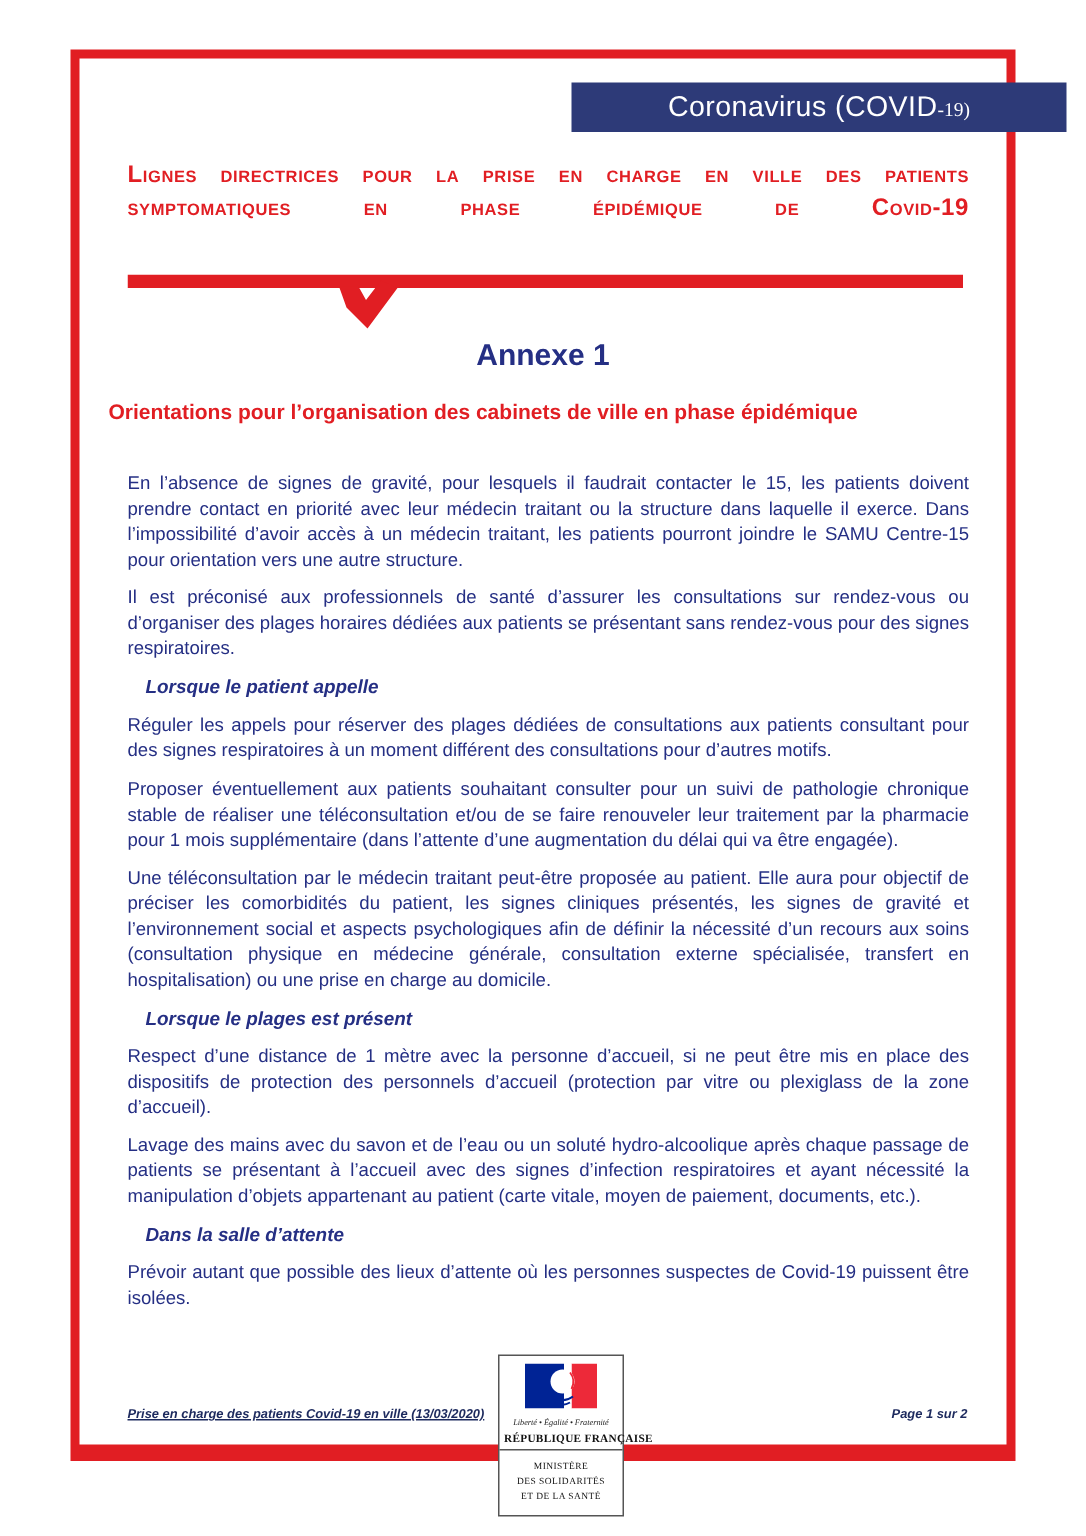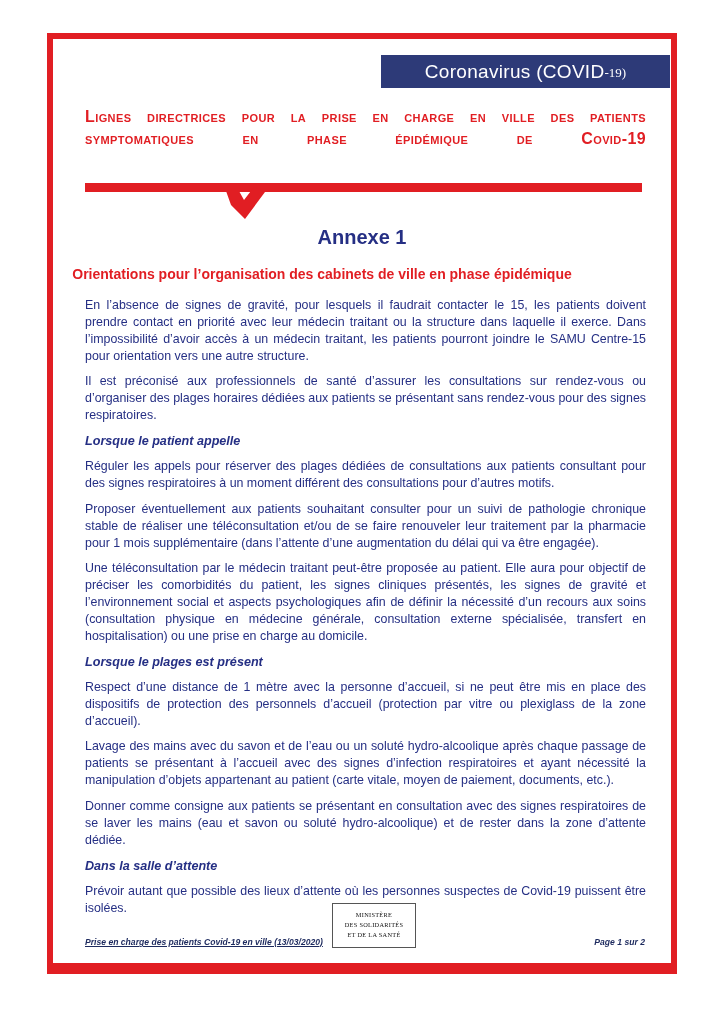--- a/index.html
+++ b/index.html
@@ -6,21 +6,21 @@
   body{
     width:724px;height:1024px;position:relative;background:#ffffff;
     font-family:"Liberation Sans",sans-serif;overflow:hidden;
   }
   .frame{
     position:absolute;left:47px;top:33px;width:630px;height:941px;
     border:6px solid #E11E23;border-bottom-width:11px;box-sizing:border-box;
     z-index:1;
   }
   .badge{
-    position:absolute;left:381px;top:55px;width:289px;height:33px;
+    position:absolute;left:381px;top:55px;width:330px;height:33px;
     background:#2D3A78;color:#ffffff;display:flex;align-items:center;justify-content:center;
     z-index:2;
   }
   .badge .main{font-size:19px;letter-spacing:.3px;}
   .badge .suffix{font-size:13px;padding-top:3px;font-family:Liberation Serif, serif;}
   .doc-title{
     position:absolute;left:85px;top:106px;width:561px;z-index:2;
     color:#E11E23;font-weight:bold;font-size:16px;line-height:1.4;
     font-variant:small-caps;letter-spacing:.4px;word-spacing:2px;
     text-align:justify;text-align-last:justify;
@@ -28,29 +28,29 @@
   .divider{position:absolute;left:85px;top:183px;z-index:2;}
   .annexe-heading{
     position:absolute;left:0;top:226px;width:724px;text-align:center;z-index:2;
     color:#252F84;font-size:20px;font-weight:bold;
   }
   .annexe-subtitle{
     position:absolute;left:0;top:266px;width:644px;text-align:center;z-index:2;
     color:#E11E23;font-size:14px;font-weight:bold;
   }
   .content{
-    position:absolute;left:85px;top:297px;width:561px;z-index:2;
+    position:absolute;left:85px;top:314px;width:561px;z-index:2;
     color:#252F84;font-size:12.4px;line-height:1.36;text-align:justify;
   }
   .content p{margin:0 0 9px;}
   .content .h2{
     font-size:15.2px;font-weight:bold;margin:3px 0 8px;text-align:left;
   }
   .content .h3{
-    font-size:12.6px;font-weight:bold;font-style:italic;margin:0 0 8px;text-align:left;
+    font-size:12.6px;font-weight:bold;font-style:italic;margin:0 12px 8px;text-align:left;
   }
   .footer-note{
     position:absolute;left:85px;top:937px;z-index:3;
     color:#1D2A5E;font-size:8.6px;font-weight:bold;font-style:italic;text-decoration:underline;
   }
   .footer-page{
     position:absolute;right:79px;top:937px;z-index:3;
     color:#1D2A5E;font-size:8.6px;font-weight:bold;font-style:italic;
   }
   .logo-box{
@@ -86,27 +86,39 @@
 <div class="content">
   <p>En l’absence de signes de gravité, pour lesquels il faudrait contacter le 15, les patients doivent prendre contact en priorité avec leur médecin traitant ou la structure dans laquelle il exerce. Dans l’impossibilité d’avoir accès à un médecin traitant, les patients pourront joindre le SAMU Centre-15 pour orientation vers une autre structure.</p>
   <p>Il est préconisé aux professionnels de santé d’assurer les consultations sur rendez-vous ou d’organiser des plages horaires dédiées aux patients se présentant sans rendez-vous pour des signes respiratoires.</p>
   <p class="h3">Lorsque le patient appelle</p>
   <p>Réguler les appels pour réserver des plages dédiées de consultations aux patients consultant pour des signes respiratoires à un moment différent des consultations pour d’autres motifs.</p>
   <p>Proposer éventuellement aux patients souhaitant consulter pour un suivi de pathologie chronique stable de réaliser une téléconsultation et/ou de se faire renouveler leur traitement par la pharmacie pour 1 mois supplémentaire (dans l’attente d’une augmentation du délai qui va être engagée).</p>
   <p>Une téléconsultation par le médecin traitant peut-être proposée au patient. Elle aura pour objectif de préciser les comorbidités du patient, les signes cliniques présentés, les signes de gravité et l’environnement social et aspects psychologiques afin de définir la nécessité d’un recours aux soins (consultation physique en médecine générale, consultation externe spécialisée, transfert en hospitalisation) ou une prise en charge au domicile.</p>
   <p class="h3">Lorsque le plages est présent</p>
   <p>Respect d’une distance de 1 mètre avec la personne d’accueil, si ne peut être mis en place des dispositifs de protection des personnels d’accueil (protection par vitre ou plexiglass de la zone d’accueil).</p>
   <p>Lavage des mains avec du savon et de l’eau ou un soluté hydro-alcoolique après chaque passage de patients se présentant à l’accueil avec des signes d’infection respiratoires et ayant nécessité la manipulation d’objets appartenant au patient (carte vitale, moyen de paiement, documents, etc.).</p>
-  <p>Donner comme consigne aux patients se présentant en consultation avec des signes respiratoires de se laver les mains (eau et savon ou soluté hydro-alcoolique) et de rester dans la zone d’attente dédiée.</p>
   <p class="h3">Dans la salle d’attente</p>
   <p>Prévoir autant que possible des lieux d’attente où les personnes suspectes de Covid-19 puissent être isolées.</p>
 </div>
 
 <div class="footer-note">Prise en charge des patients Covid-19 en ville (13/03/2020)</div>
 <div class="footer-page">Page 1 sur 2</div>
 
 <div class="logo-box">
+  <div class="logo-top">
+    <svg width="48" height="30" viewBox="0 0 48 30">
+      <rect x="0" y="0" width="26" height="30" fill="#002395"></rect>
+      <rect x="31" y="0" width="17" height="30" fill="#ED2939"></rect>
+      <rect x="26" y="0" width="5" height="30" fill="#ffffff"></rect>
+      <circle cx="25" cy="12" r="8" fill="#ffffff"></circle>
+      <path d="M18 22 q 7 5 14 0" stroke="#002395" stroke-width="1.4" fill="none"></path>
+      <path d="M20 26 q 5 3 10 0" stroke="#002395" stroke-width="1.2" fill="none"></path>
+      <path d="M30 6 q 4 5 1 11" stroke="#ED2939" stroke-width="1.2" fill="none"></path>
+    </svg>
+    <div class="motto">Liberté • Égalité • Fraternité</div>
+    <div class="republic">RÉPUBLIQUE FRANÇAISE</div>
+  </div>
   <div class="ministry">
     <span>MINISTÈRE</span>
     <span>DES SOLIDARITÉS</span>
     <span>ET DE LA SANTÉ</span>
   </div>
 </div>
 
 </body></html>

